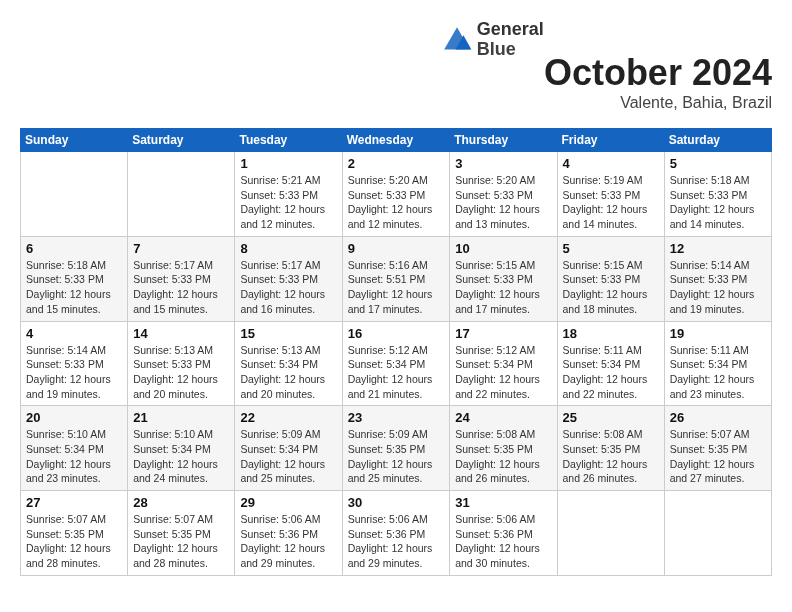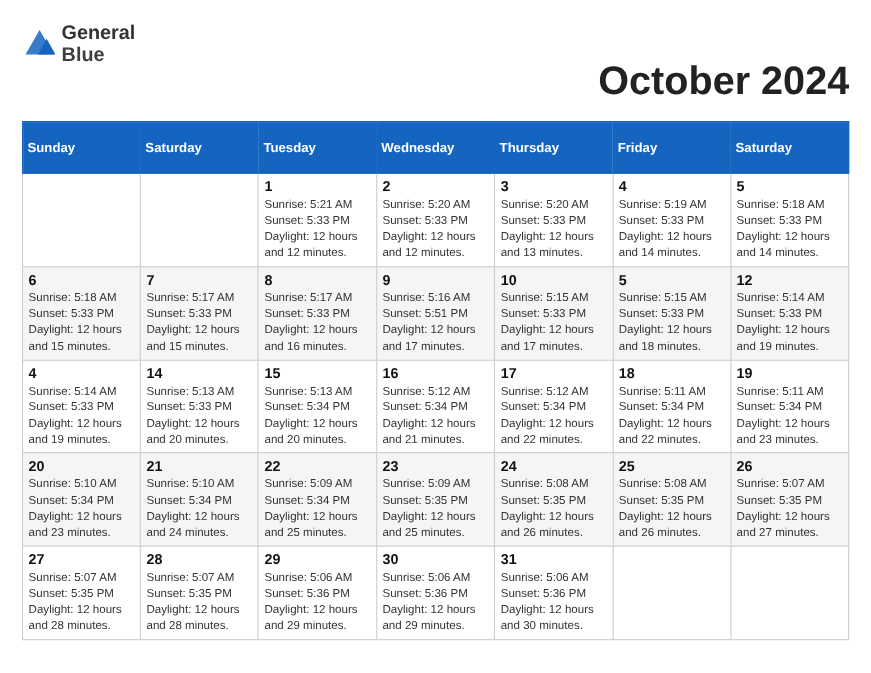--- a/index.html
+++ b/index.html
@@ -5,21 +5,21 @@
     * { box-sizing: border-box; margin: 0; padding: 0; }
     body {
       font-family: Arial, sans-serif;
       background: #fff;
       width: 792px;
       min-height: 612px;
       padding: 20px;
     }
     .header {
       display: flex;
-      justify-content: space-between;
+      justify-content: flex-end;
       align-items: flex-start;
       margin-bottom: 16px;
     }
     .logo {
       display: flex;
       align-items: center;
     }
     .logo-text {
       display: flex;
       flex-direction: column;
@@ -54,21 +54,21 @@
       color: #444;
     }
     .calendar {
       width: 100%;
       border-collapse: collapse;
       font-size: 11px;
     }
     .calendar th {
       background: #1565c0;
       color: #fff;
-      padding: 16px 4px;
+      padding: 4px 4px;
       text-align: left;
       font-size: 12px;
       font-weight: bold;
       border: 1px solid #1565c0;
     }
     .calendar td {
       border: 1px solid #ccc;
       vertical-align: top;
       padding: 4px 5px;
       width: 108px;
@@ -102,20 +102,21 @@
       <polygon points="20,4 36,32 4,32" fill="#1565c0" opacity="0.85"></polygon>
       <polygon points="28,14 38,32 18,32" fill="#1565c0"></polygon>
     </svg>
     <div class="logo-text">
       <span class="logo-general">General</span>
       <span class="logo-blue">Blue</span>
     </div>
   </div>
   <div class="title-block">
     <div class="month-title">October 2024</div>
+    <div class="location">Valente, Bahia, Brazil</div>
   </div>
 </div>
 
 <table class="calendar">
   <thead>
     <tr>
     <th>Sunday</th>
         <th>Saturday</th>
         <th>Tuesday</th>
         <th>Wednesday</th>

